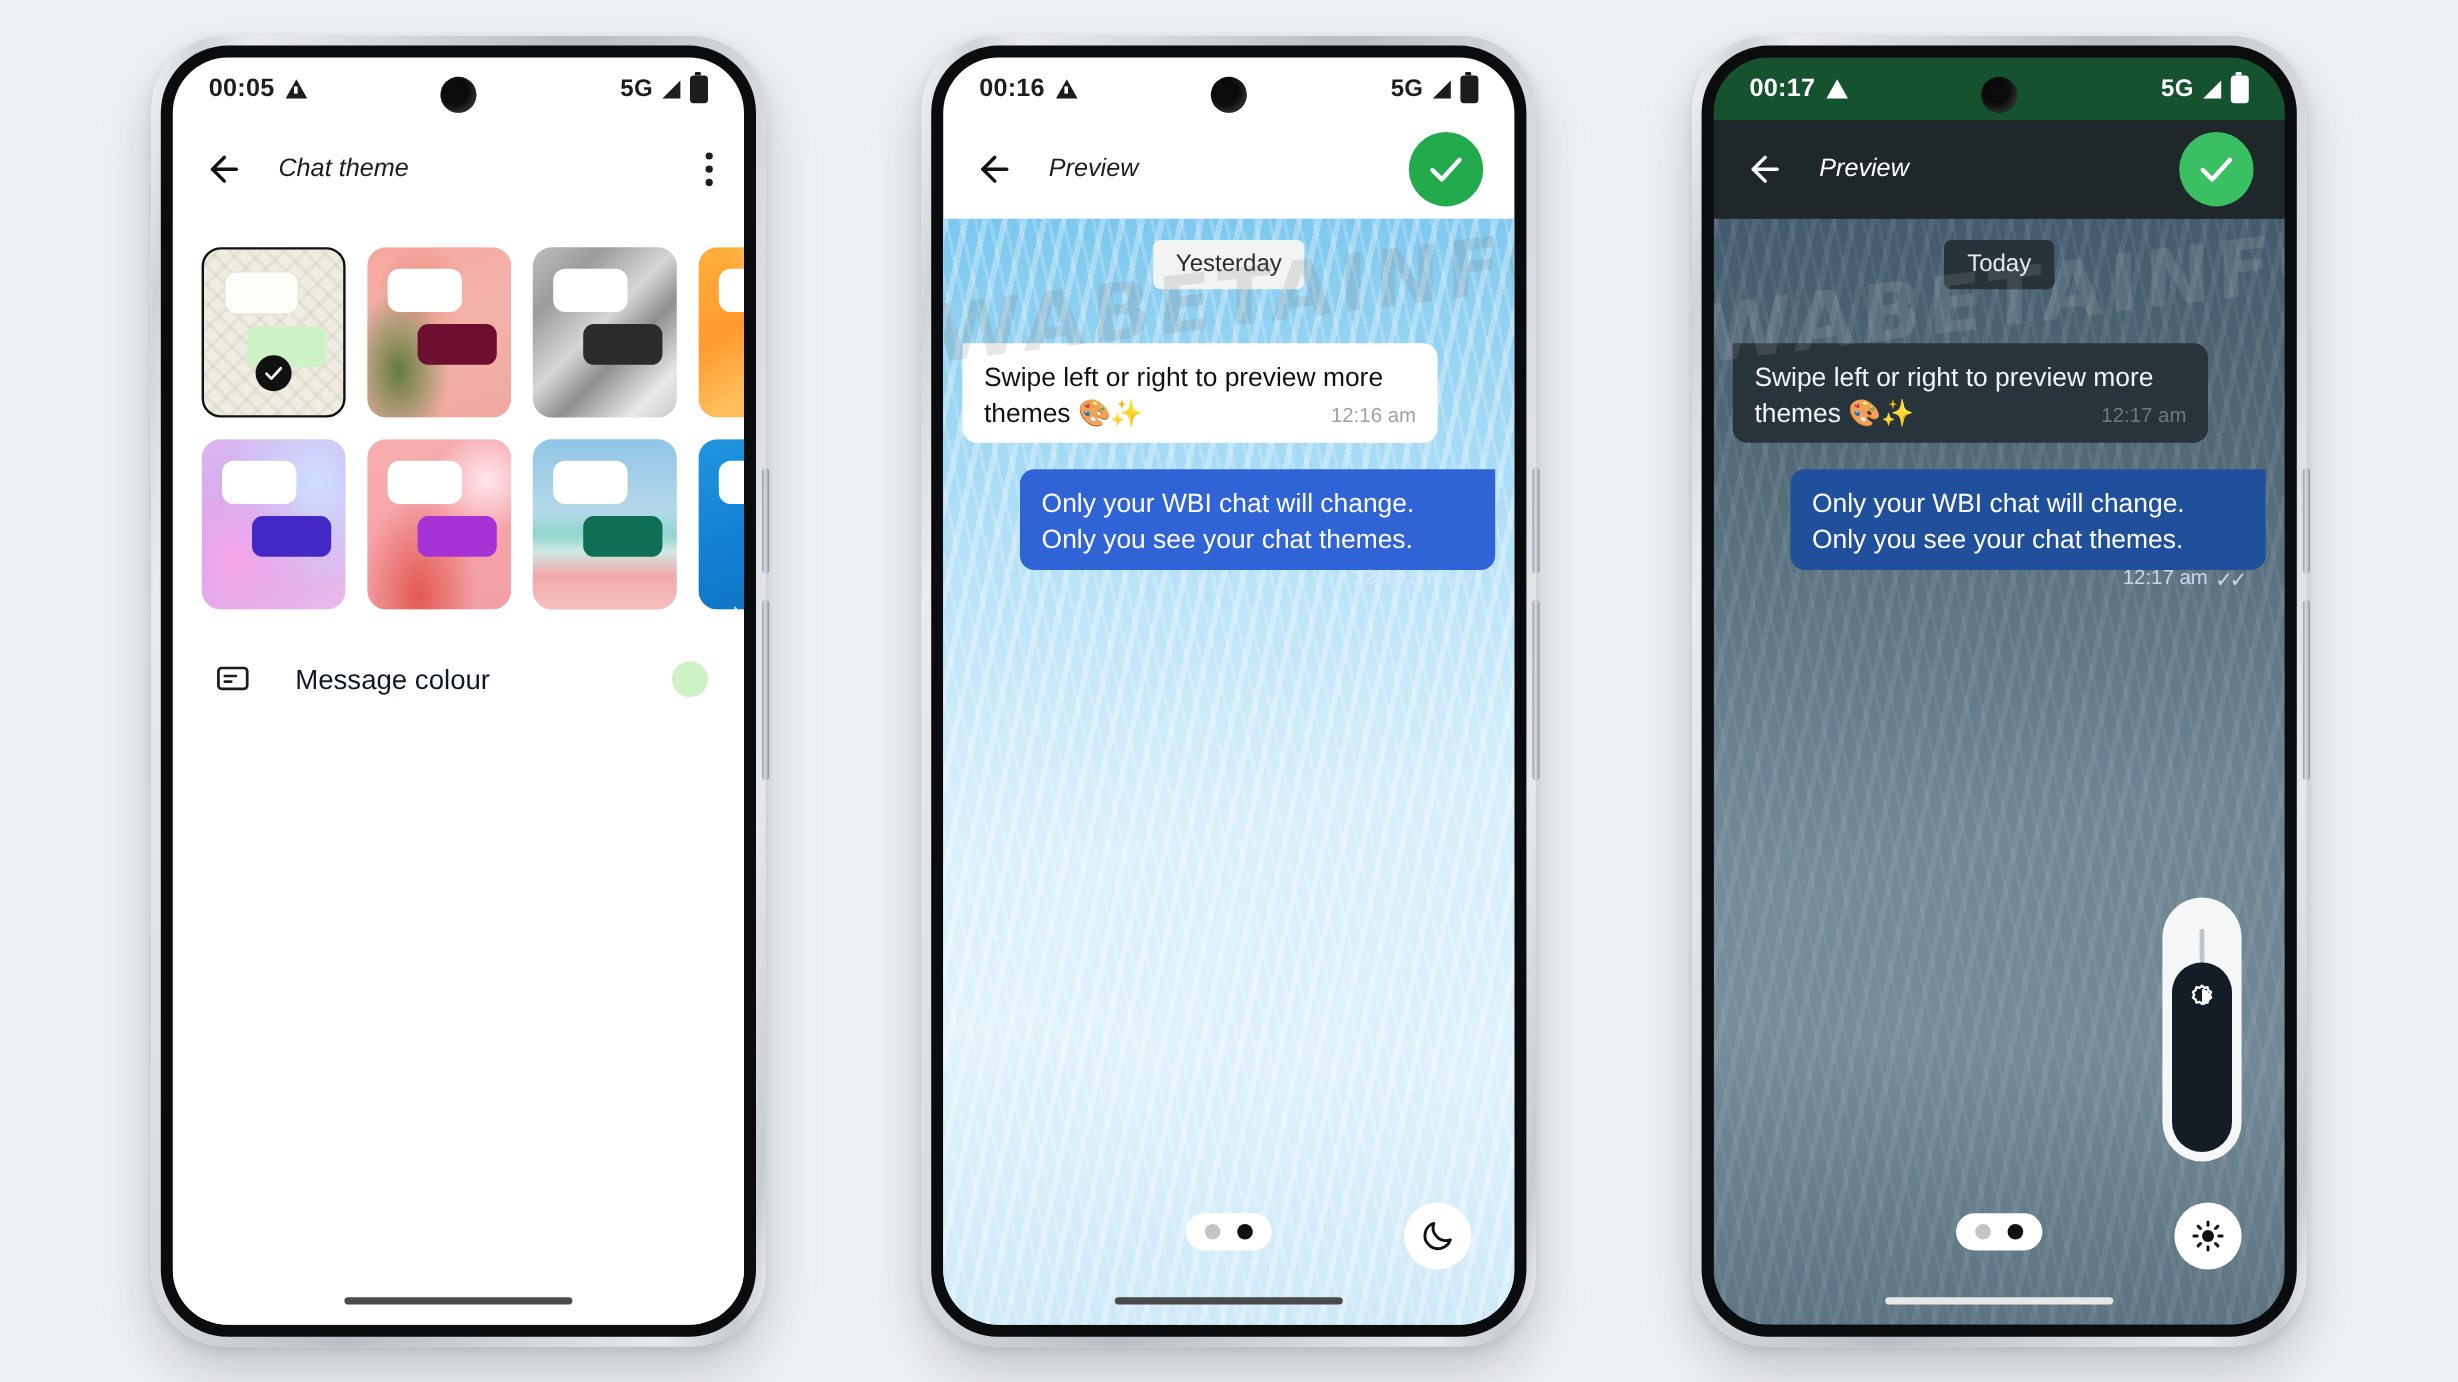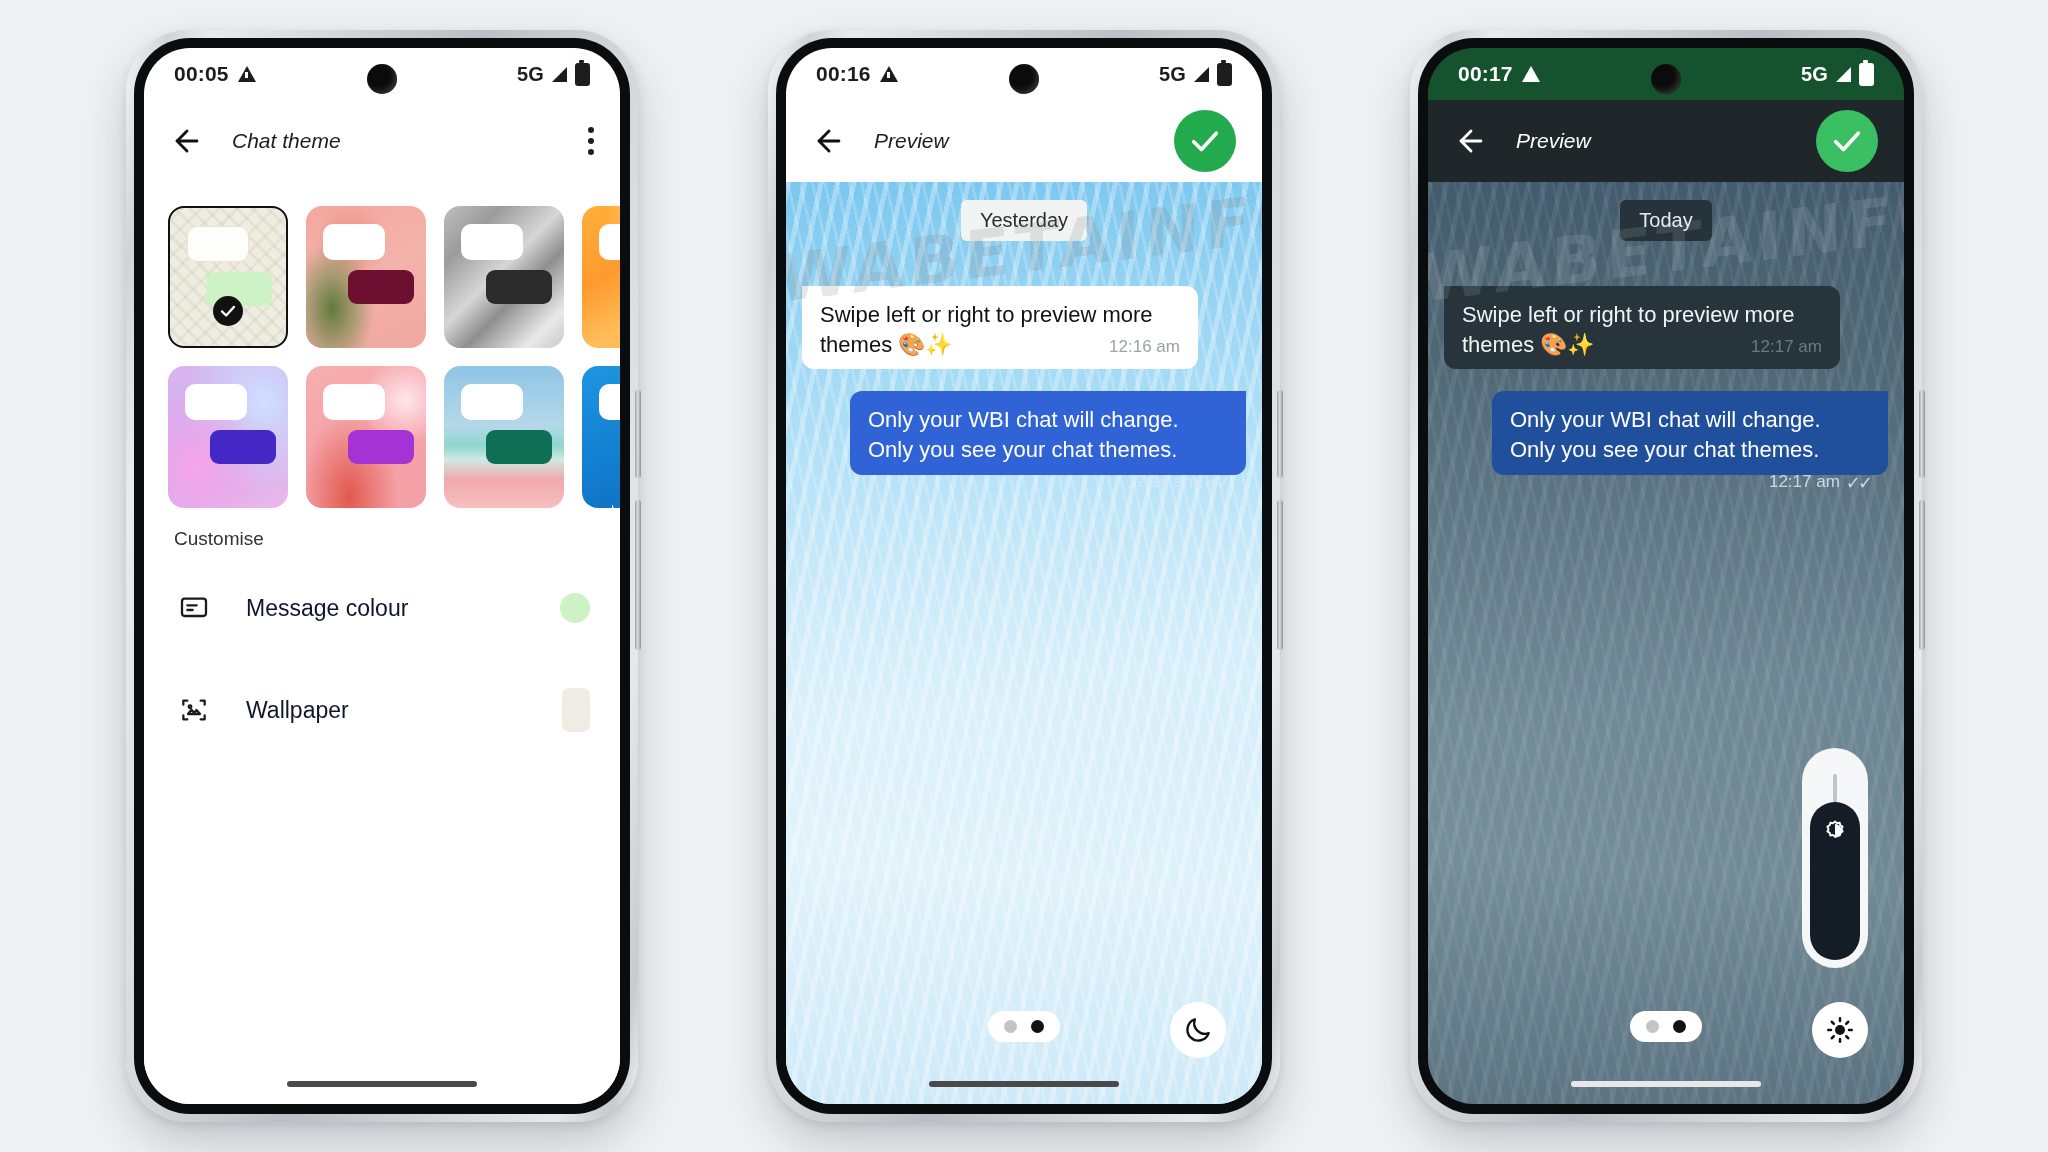--- a/index.html
+++ b/index.html
@@ -241,44 +241,32 @@
           <div class="tile" style="background:
                  linear-gradient(55deg,rgba(255,255,255,.85) 0 2px,rgba(0,0,0,0) 2px) 30px 0/70px 100% no-repeat,
                  linear-gradient(118deg,rgba(255,255,255,.8) 0 2px,rgba(0,0,0,0) 2px) 0 0/100% 100% no-repeat,
                  linear-gradient(160deg,#1f95e0,#127fd0 55%,#0f6fc0);">
             <div class="bub-in"></div>
 
           </div>
 
         </div>
 
-        <div class="section">Customise</div>
 
         <div class="row">
           <span class="ico">
             <svg width="32" height="32" viewBox="0 0 24 24" fill="none" stroke="#1b1b1b" stroke-width="1.7" stroke-linecap="round" stroke-linejoin="round">
                 <rect x="3" y="5" width="18" height="13" rx="2"></rect>
                 <path d="M7 10h7M7 13.5h4"></path>
               </svg>
           </span>
           <span class="lbl">Message colour</span>
           <span class="swatch" style="background:#cdf2c5;"></span>
         </div>
 
-        <div class="row">
-          <span class="ico">
-            <svg width="32" height="32" viewBox="0 0 24 24" fill="none" stroke="#1b1b1b" stroke-width="1.7" stroke-linecap="round" stroke-linejoin="round">
-                <path d="M4 8V5h3M20 8V5h-3M4 16v3h3M20 16v3h-3"></path>
-                <path d="M7.5 15l2.6-3.2 2 2.3 1.8-2.1 2.6 3z"></path>
-                <circle cx="9" cy="9.6" r="1"></circle>
-              </svg>
-          </span>
-          <span class="lbl">Wallpaper</span>
-          <span class="swatch sq" style="background:#efece4;"></span>
-        </div>
       </div>
 
       <div class="navbar">
           <div class="navpill"></div>
         </div>
     </div>
   </div>
 
   <div class="phone">
     <div class="frame"></div>

